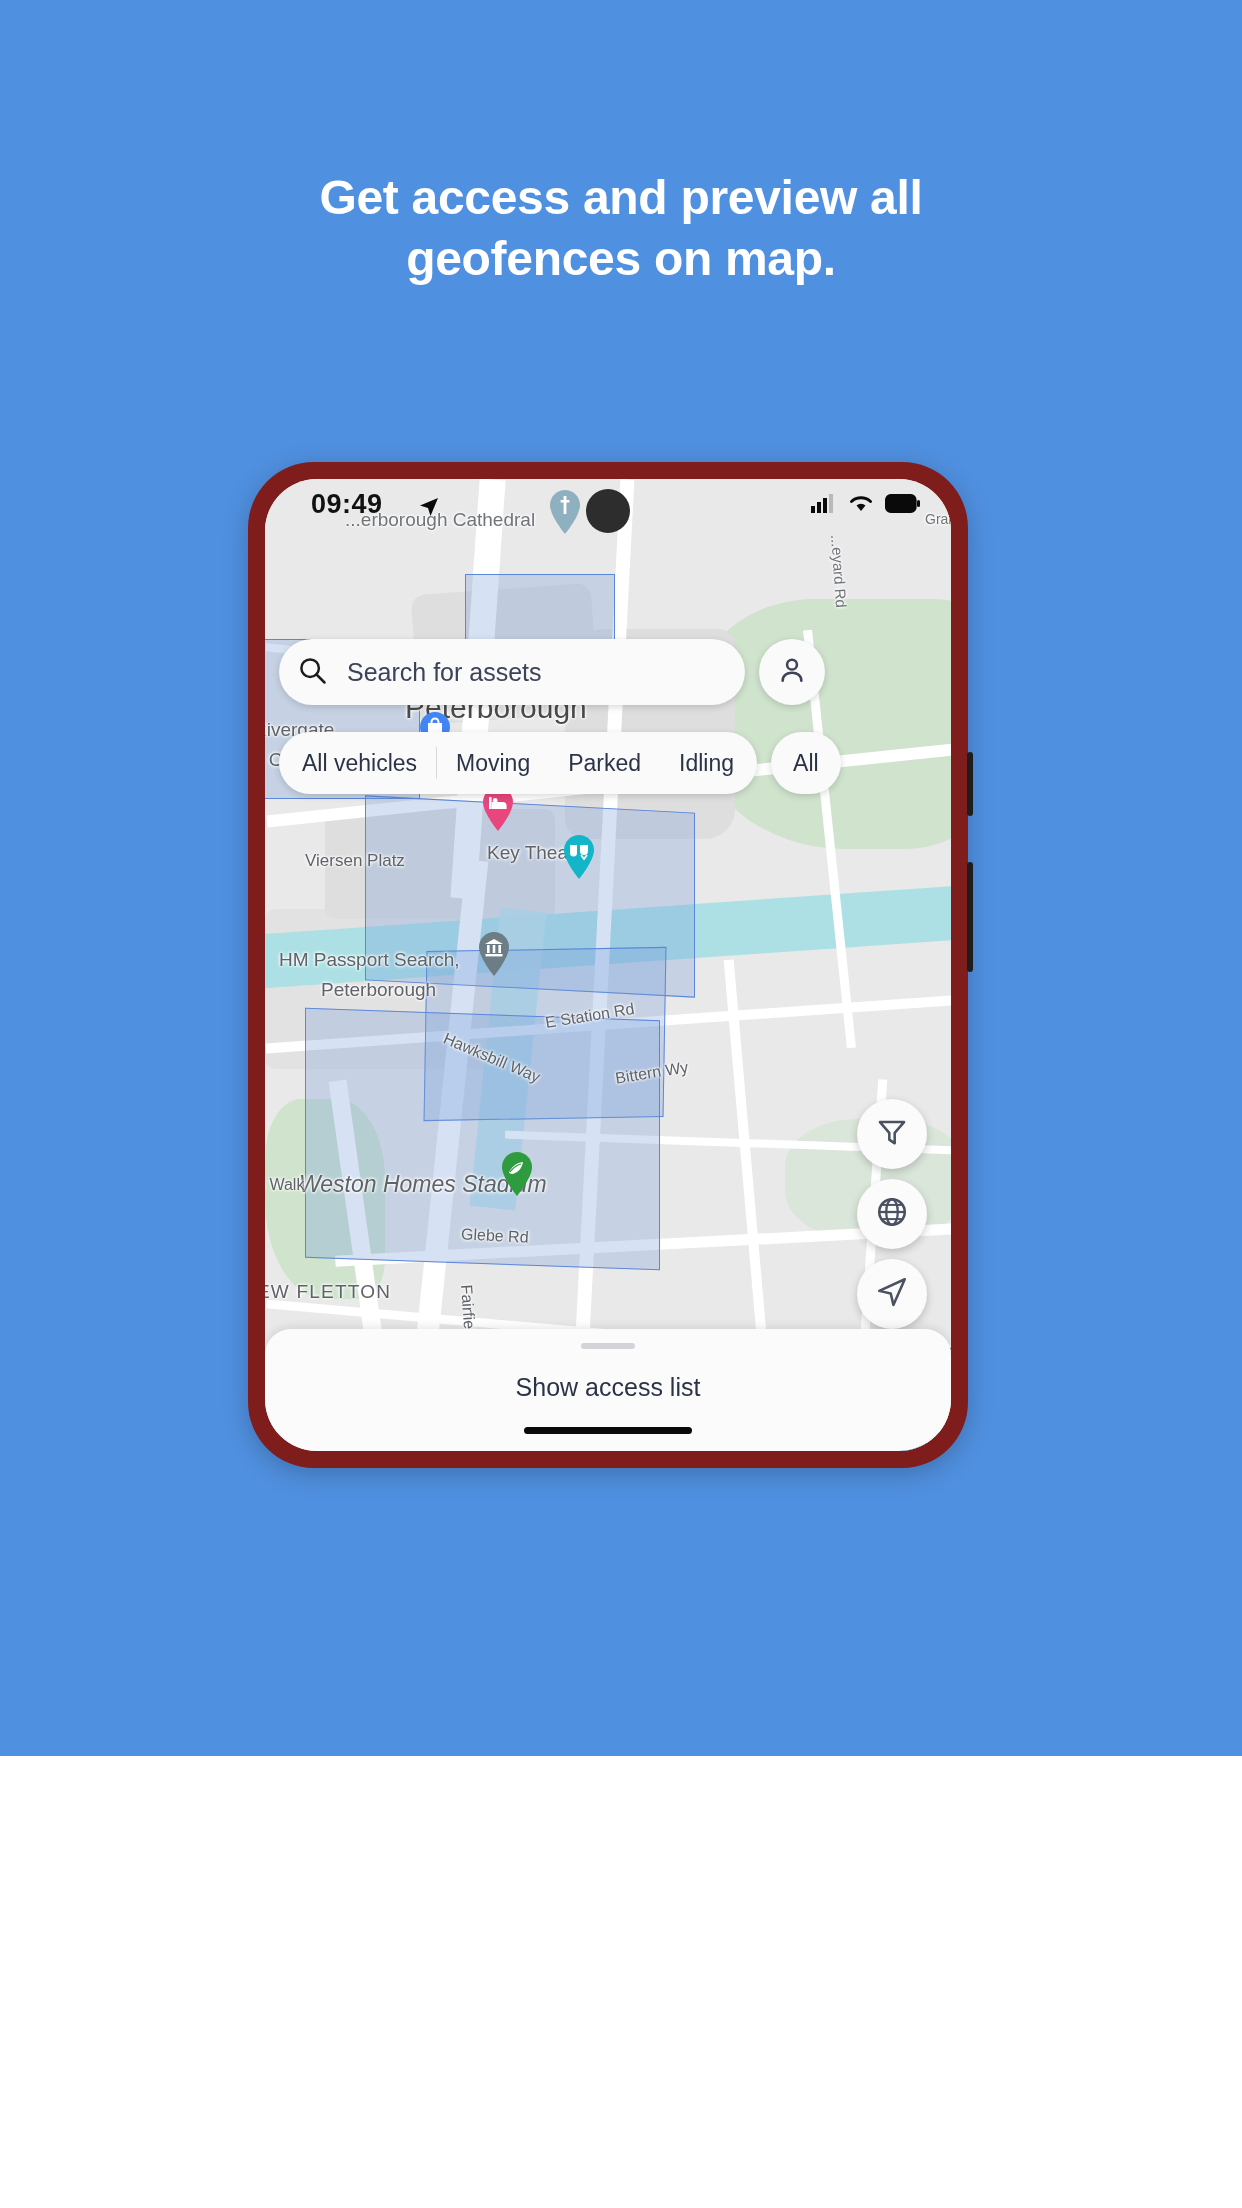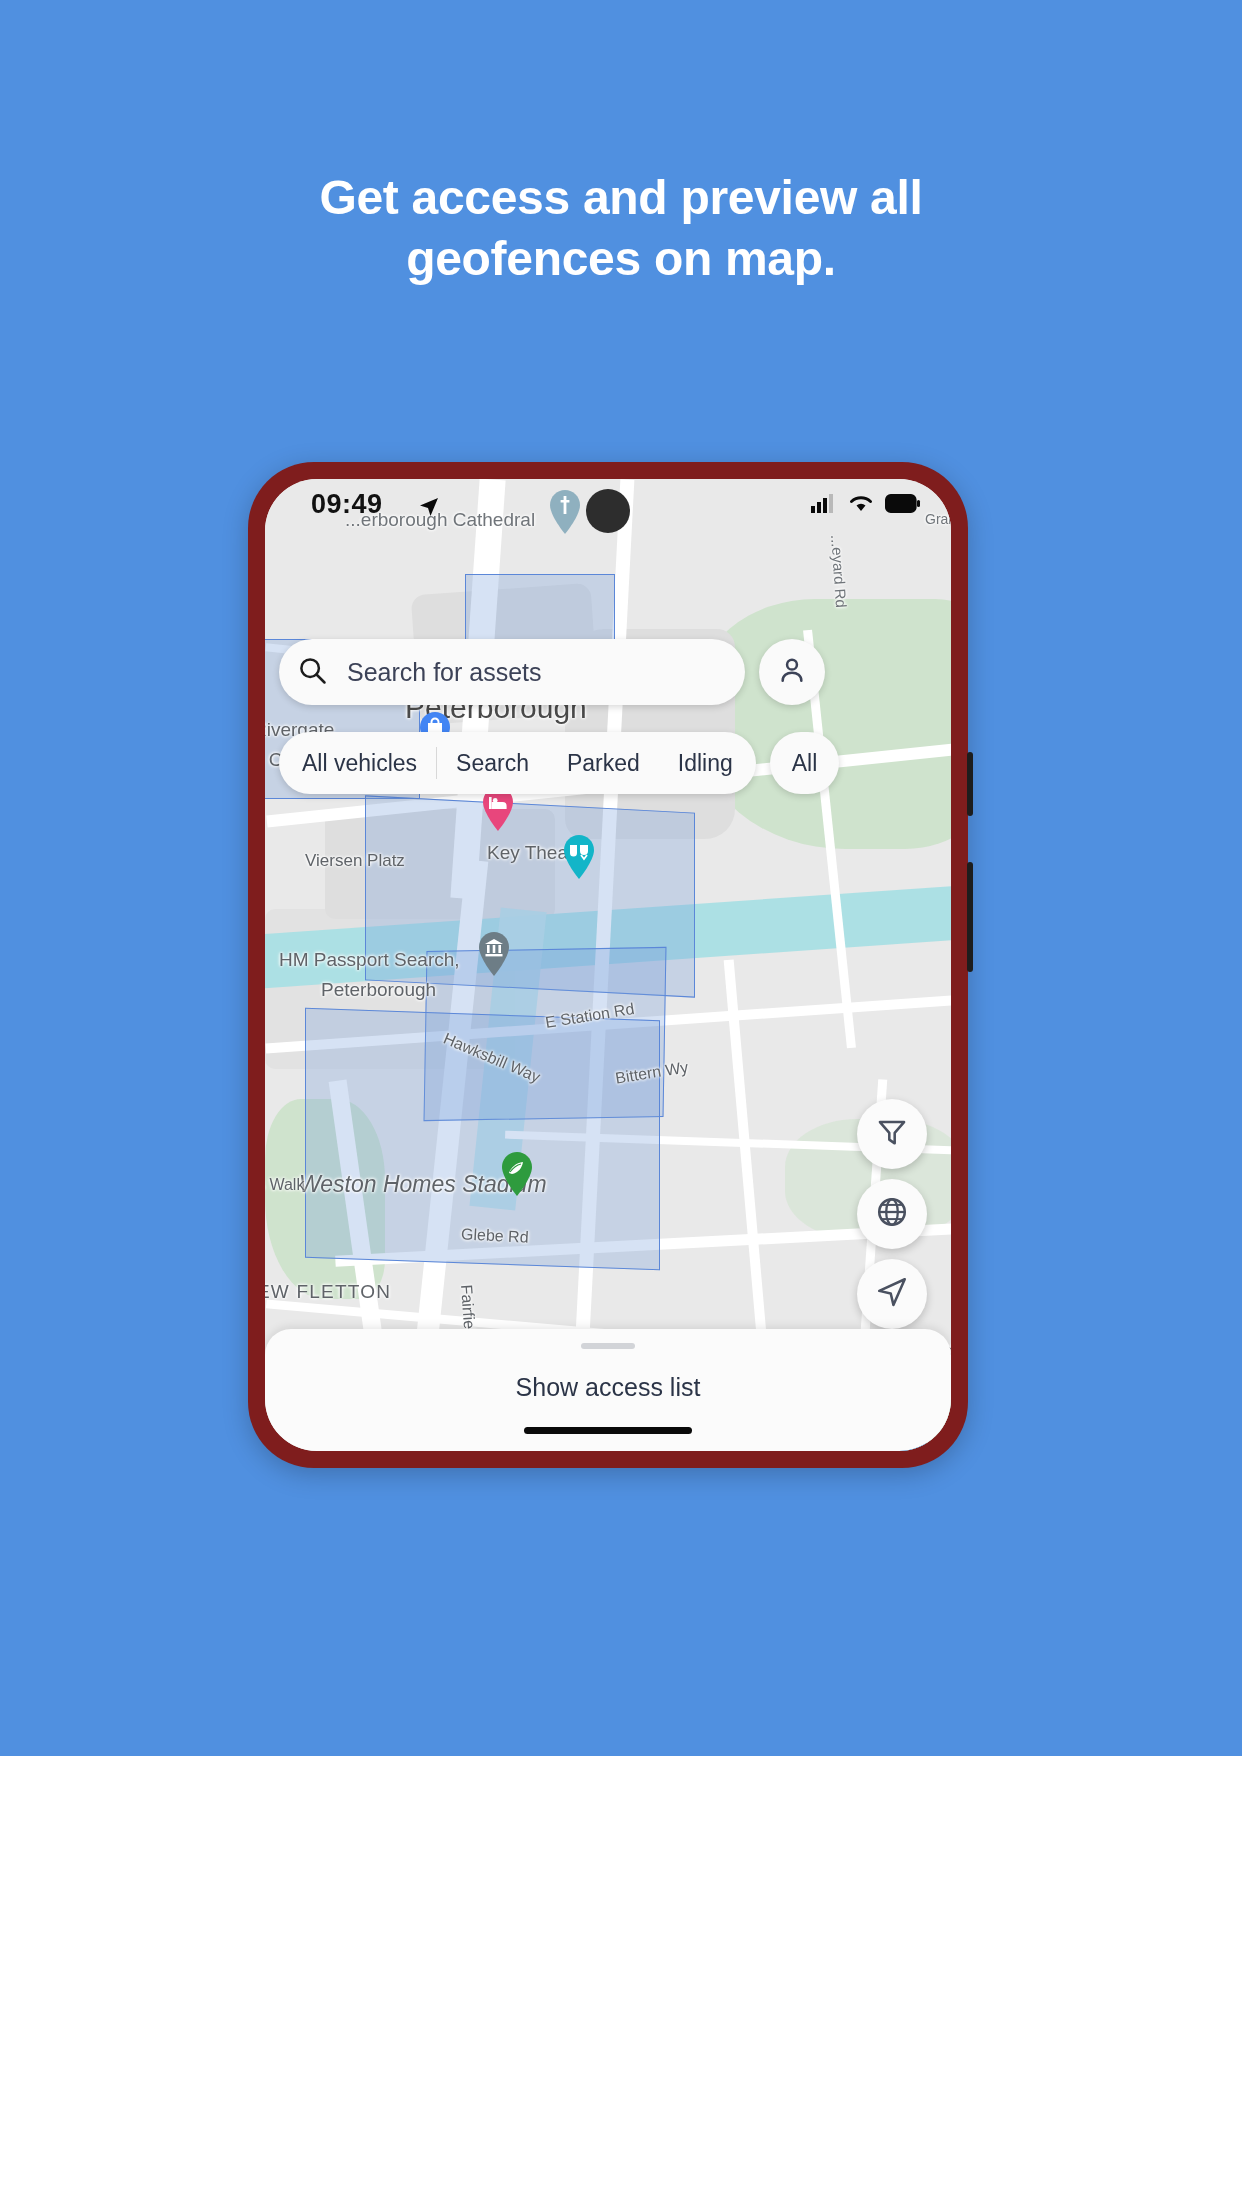--- a/index.html
+++ b/index.html
@@ -420,21 +420,21 @@
               <path d="M5 20c0-3.8 3.1-6 7-6s7 2.2 7 6" stroke="#3c4257" stroke-width="1.9" fill="none" stroke-linecap="round"></path>
             </svg>
         </span>
       </div>
     </div>
 
     <div id="chiprow">
       <div id="chipgroup">
         <span class="chip">All vehicles</span>
         <span class="chip-div"></span>
-        <span class="chip">Search</span>
+        <span class="chip">Moving</span>
         <span class="chip">Parked</span>
         <span class="chip">Idling</span>
       </div>
       <div id="chip-extra">All</div>
     </div>
 
     <div class="fab fab-white" id="fab-filter">
       <span>
         <svg width="34" height="34" viewBox="0 0 24 24">
             <path d="M3.5 5h17l-6.6 7.6V20l-3.8-2.6v-4.8z" stroke="#4a5160" stroke-width="1.8" fill="none" stroke-linejoin="round"></path>

